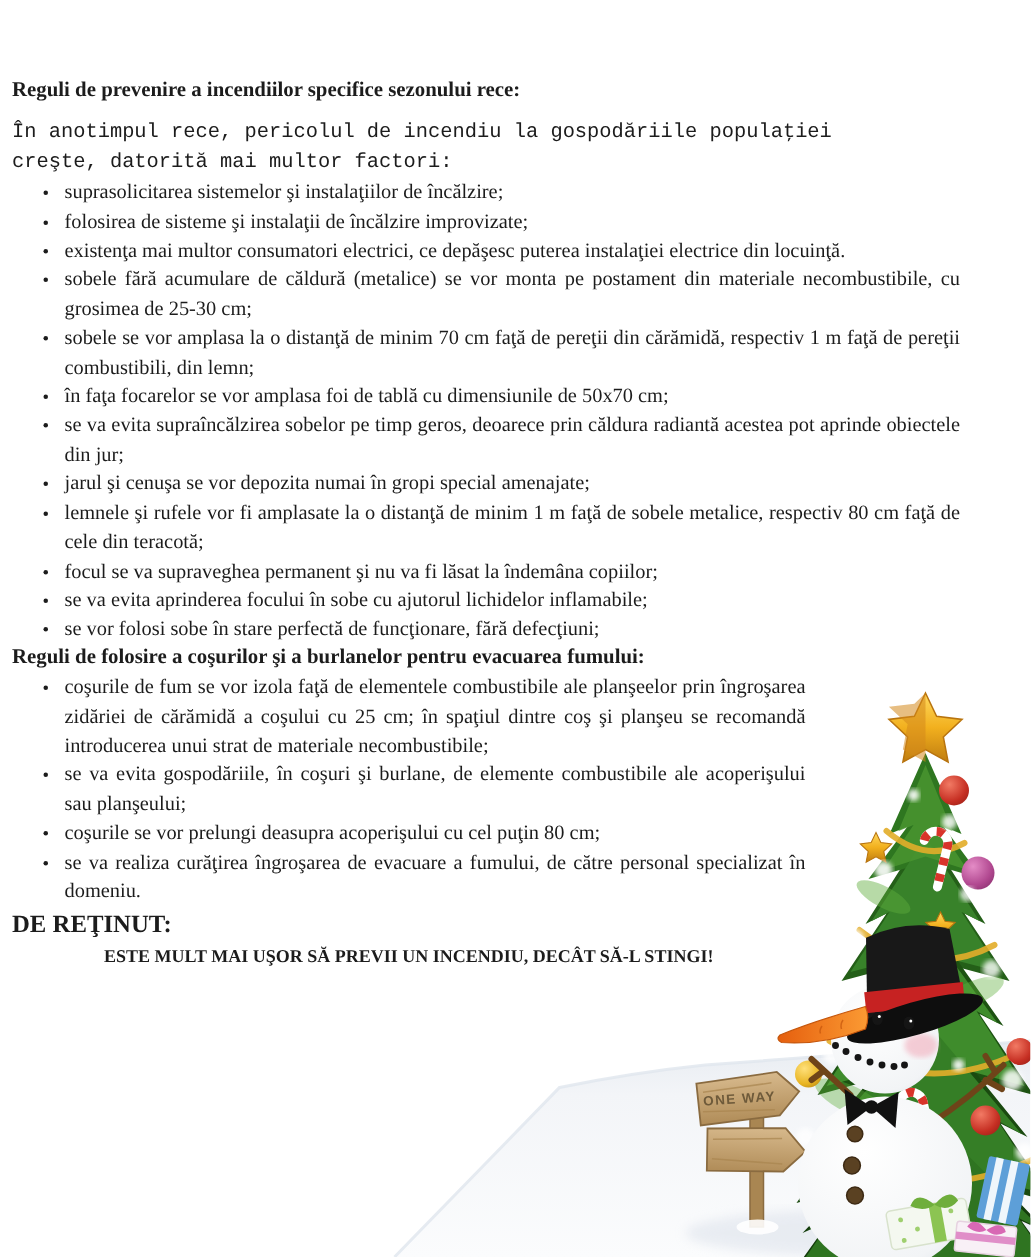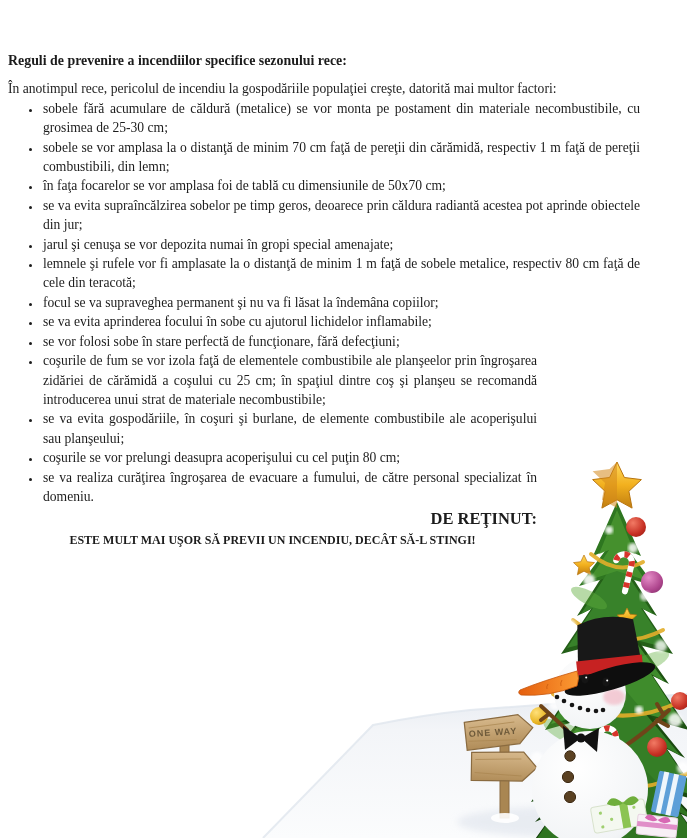--- a/index.html
+++ b/index.html
@@ -7,50 +7,56 @@
     width:687px;height:838px;background:#ffffff;
     font-family:"Liberation Serif", serif;color:#1c1c1c;
     position:relative;overflow:hidden;
   }
   .content{
     position:absolute;left:8px;top:51px;width:632px;
     font-size:13.6px;line-height:19.4px;z-index:1;
   }
   .doc-heading{font-weight:bold;font-size:13.9px;margin:0;}
   .h1{margin-bottom:9px;}
-  .intro{margin:0;max-width:562px;}
+  .intro{margin:0;max-width:562px;font-family:Liberation Mono, monospace;}
   ul.doc-list{margin:0;padding:0 0 0 34px;list-style:disc outside;}
   ul.doc-list li{text-align:justify;padding-left:1px;}
   ul.doc-list li::marker{font-size:.8em;}
   .section-c{margin-right:103px;}
-  .note-title{font-weight:bold;text-align:right;font-size:16.5px;line-height:21px;margin:2px 0 0 0;}
+  .note-title{font-weight:bold;text-align:left;font-size:16.5px;line-height:21px;margin:2px 0 0 0;}
   .note-text{font-weight:bold;text-align:center;font-size:12px;line-height:20px;margin:1px 0 0 0;}
   .decor{
     position:absolute;left:237px;top:458px;width:450px;height:380px;
     z-index:2;pointer-events:none;
   }
 </style>
 </head>
 <body>
 
 <div class="content">
   <p class="doc-heading h1">Reguli de prevenire a incendiilor specifice sezonului rece:</p>
   <p class="intro">În anotimpul rece, pericolul de incendiu la gospodăriile populaţiei creşte, datorită mai multor factori:</p>
+  <ul class="doc-list">
+      <li>suprasolicitarea sistemelor şi instalaţiilor de încălzire;</li>
+      <li>folosirea de sisteme şi instalaţii de încălzire improvizate;</li>
+      <li>existenţa mai multor consumatori electrici, ce depăşesc puterea instalaţiei electrice din locuinţă.</li>
+    </ul>
   <ul class="doc-list">
       <li>sobele fără acumulare de căldură (metalice) se vor monta pe postament din materiale necombustibile, cu grosimea de 25-30 cm;</li>
       <li>sobele se vor amplasa la o distanţă de minim 70 cm faţă de pereţii din cărămidă, respectiv 1 m faţă de pereţii combustibili, din lemn;</li>
       <li>în faţa focarelor se vor amplasa foi de tablă cu dimensiunile de 50x70 cm;</li>
       <li>se va evita supraîncălzirea sobelor pe timp geros, deoarece prin căldura radiantă acestea pot aprinde obiectele din jur;</li>
       <li>jarul şi cenuşa se vor depozita numai în gropi special amenajate;</li>
       <li>lemnele şi rufele vor fi amplasate la o distanţă de minim 1 m faţă de sobele metalice, respectiv 80 cm faţă de cele din teracotă;</li>
       <li>focul se va supraveghea permanent şi nu va fi lăsat la îndemâna copiilor;</li>
       <li>se va evita aprinderea focului în sobe cu ajutorul lichidelor inflamabile;</li>
       <li>se vor folosi sobe în stare perfectă de funcţionare, fără defecţiuni;</li>
     </ul>
   <div class="section-c">
+    <p class="doc-heading">Reguli de folosire a coşurilor şi a burlanelor pentru evacuarea fumului:</p>
     <ul class="doc-list">
         <li>coşurile de fum se vor izola faţă de elementele combustibile ale planşeelor prin îngroşarea zidăriei de cărămidă a coşului cu 25 cm; în spaţiul dintre coş şi planşeu se recomandă introducerea unui strat de materiale necombustibile;</li>
         <li>se va evita gospodăriile, în coşuri şi burlane, de elemente combustibile ale acoperişului sau planşeului;</li>
         <li>coşurile se vor prelungi deasupra acoperişului cu cel puţin 80 cm;</li>
         <li>se va realiza curăţirea îngroşarea de evacuare a fumului, de către personal specializat în domeniu.</li>
       </ul>
     <p class="note-title">DE REŢINUT:</p>
     <p class="note-text">ESTE MULT MAI UŞOR SĂ PREVII UN INCENDIU, DECÂT SĂ-L STINGI!</p>
   </div>
 </div>

